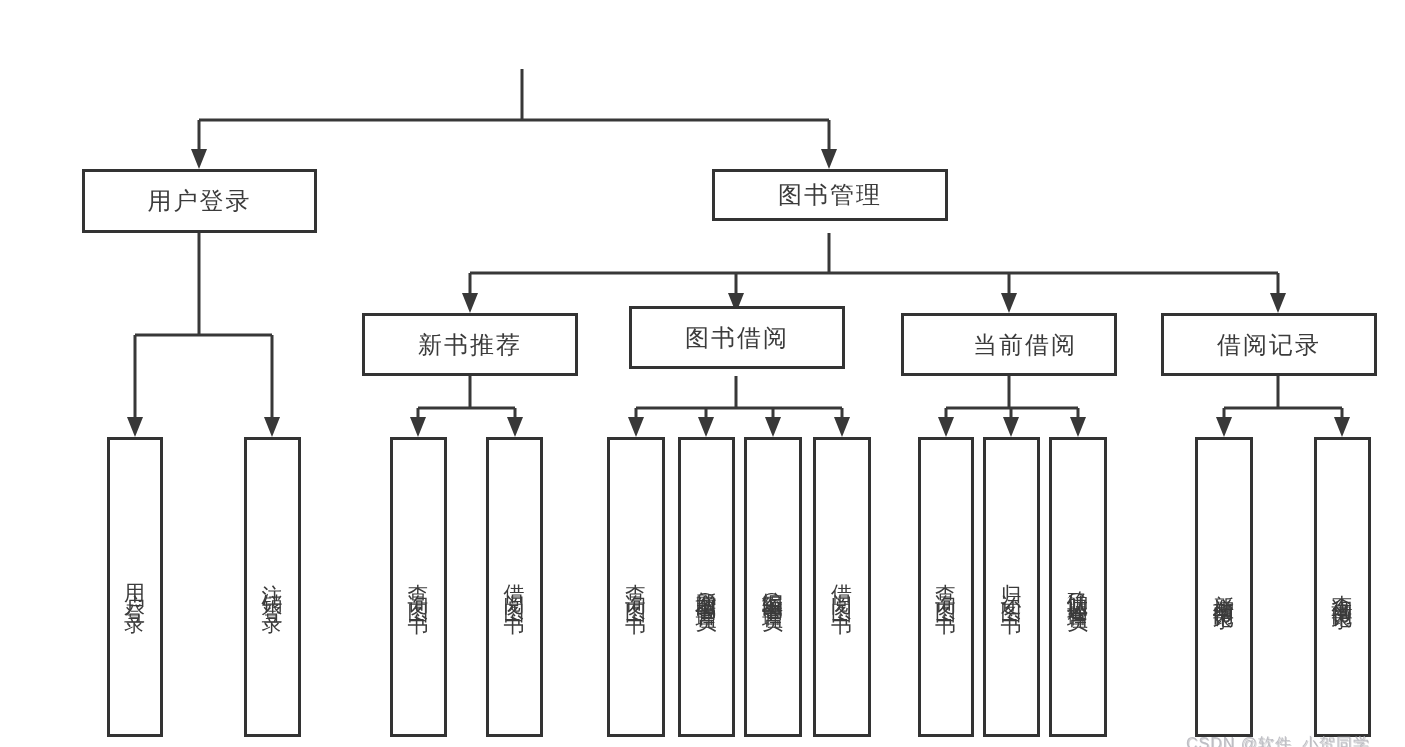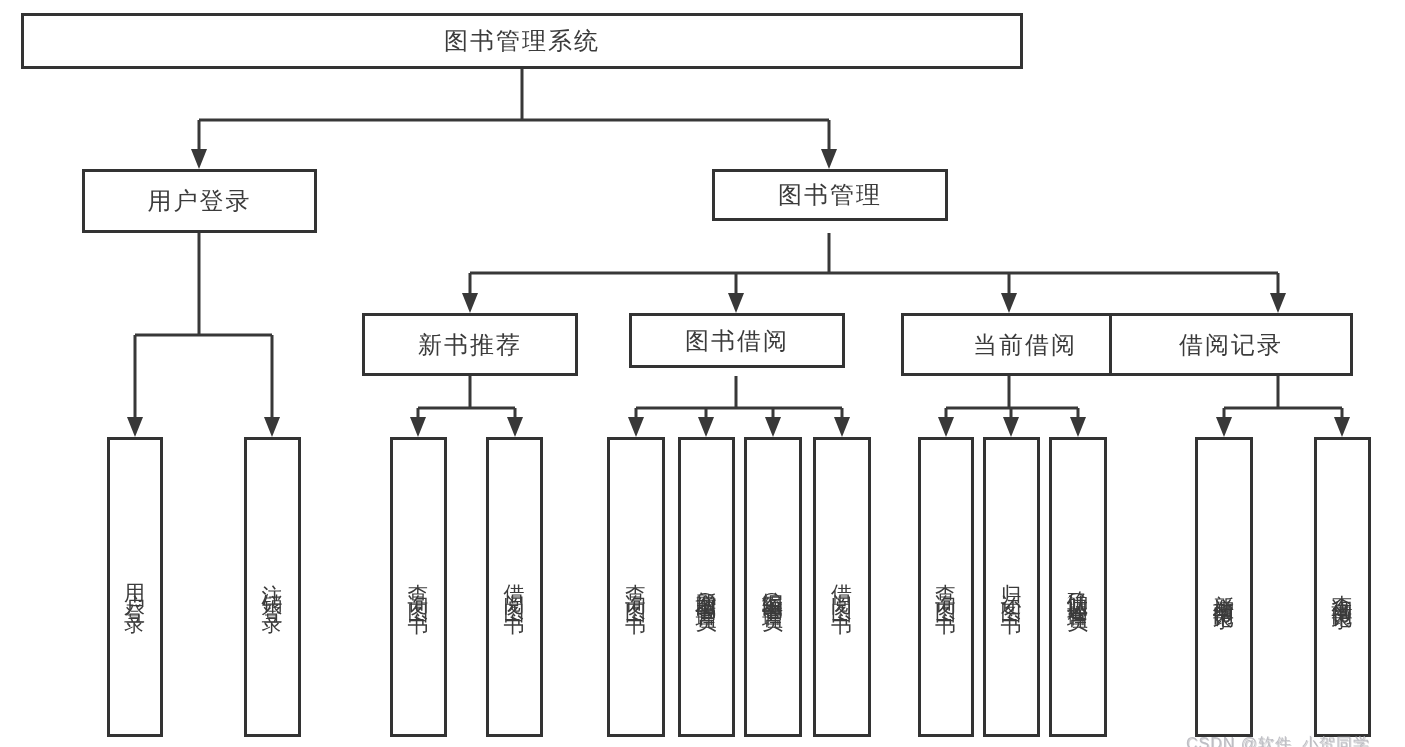--- a/index.html
+++ b/index.html
@@ -19,23 +19,23 @@
   .vlabel{
     writing-mode:vertical-rl;text-orientation:mixed;
     font-size:21px;letter-spacing:10px;color:#3b3b3b;line-height:1;
   }
   .vlabel.long{letter-spacing:3px;}
   
   #root   {left:21px;  top:13px;  width:1002px;height:56px;}
   #n-user {left:82px;  top:169px; width:235px; height:64px;}
   #n-book {left:712px; top:169px; width:236px; height:52px;}
   #n-rec  {left:362px; top:313px; width:216px; height:63px;}
-  #n-bor  {left:629px; top:313px; width:216px; height:55px;}
+  #n-bor  {left:629px; top:306px; width:216px; height:63px;}
   #n-cur  {left:901px; top:313px; width:216px; height:63px;padding-left:32px;}
-  #n-recd {left:1109px;top:313px; width:244px; height:63px;}
+  #n-recd {left:1161px;top:313px; width:216px; height:63px;}
   .leaf{top:437px;height:300px;}
   #lu0{left:107px; width:56px;} #lu1{left:244px; width:57px;}
   #lr0{left:390px; width:57px;} #lr1{left:486px; width:57px;}
   #lb0{left:607px; width:58px;} #lb1{left:678px; width:57px;}
   #lb2{left:744px; width:58px;} #lb3{left:813px; width:58px;}
   #lc0{left:918px; width:56px;} #lc1{left:983px; width:57px;}
   #lc2{left:1049px;width:58px;}
   #lx0{left:1195px;width:58px;} #lx1{left:1314px;width:57px;}
   .watermark{
     position:absolute;left:1186px;top:716px;z-index:3;
@@ -81,23 +81,20 @@
       <polygon points="765,417 781,417 773,437"></polygon>
       <polygon points="834,417 850,417 842,437"></polygon>
       <polygon points="938,417 954,417 946,437"></polygon>
       <polygon points="1003,417 1019,417 1011,437"></polygon>
       <polygon points="1070,417 1086,417 1078,437"></polygon>
       <polygon points="1216,417 1232,417 1224,437"></polygon>
       <polygon points="1334,417 1350,417 1342,437"></polygon>
     </g>
   </svg>
 
-  <div class="box" id="root">
-    <span class="hlabel">图书管理系统</span>
-  </div>
 
   <div class="box" id="n-user">
     <span class="hlabel">用户登录</span>
   </div>
   <div class="box" id="n-book">
     <span class="hlabel">图书管理</span>
   </div>
 
   <div class="box" id="n-rec">
     <span class="hlabel">新书推荐</span>

